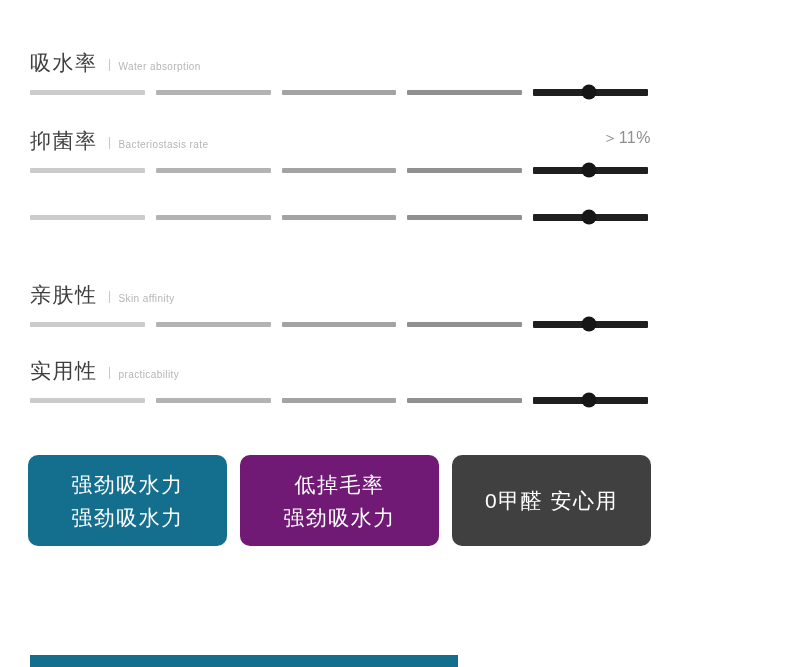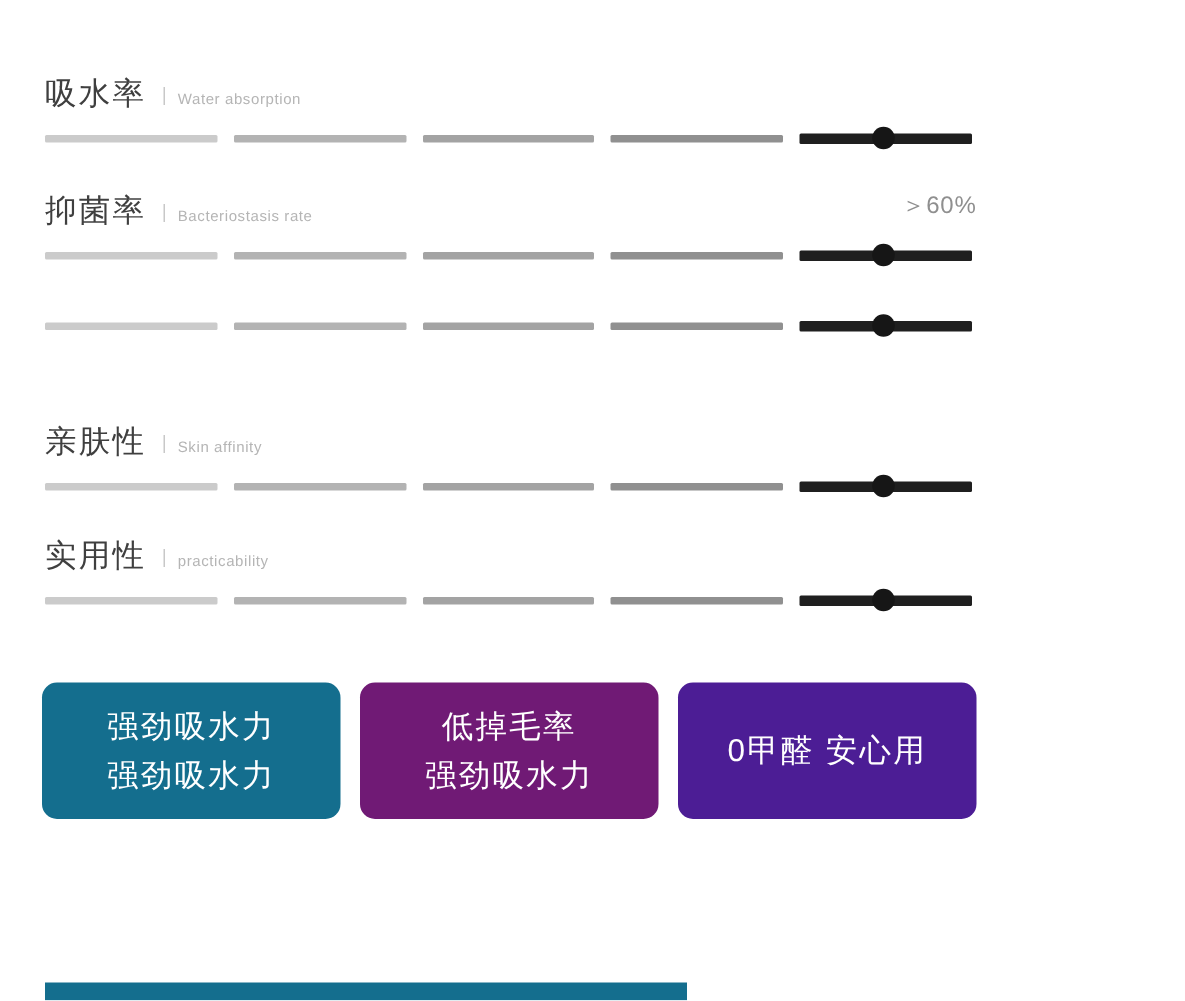--- a/index.html
+++ b/index.html
@@ -56,21 +56,21 @@
       <span class="seg" style="background: rgb(144, 144, 144);"></span>
       <span class="seg seg-last" style="background: rgb(31, 31, 31);">
           <span class="dot" style="background: rgb(22, 22, 22); left: 49%;"></span>
         </span>
     </div>
   </div>
 
   <div class="spec-row" style="top:126px">
     <div class="spec-head">
       <span class="zh">抑菌率</span><span class="div-line"></span><span class="en">Bacteriostasis rate</span>
-      <span class="note">＞60%</span>
+      <span class="note">＞11%</span>
     </div>
     <div class="bar">
       <span class="seg" style="background: rgb(203, 203, 203);"></span>
       <span class="seg" style="background: rgb(179, 179, 179);"></span>
       <span class="seg" style="background: rgb(163, 163, 163);"></span>
       <span class="seg" style="background: rgb(144, 144, 144);"></span>
       <span class="seg seg-last" style="background: rgb(31, 31, 31);">
           <span class="dot" style="background: rgb(22, 22, 22); left: 49%;"></span>
         </span>
     </div>
@@ -122,20 +122,20 @@
 
   <div class="boxes">
     <div class="hl-box" style="background: rgb(20, 110, 142);">
       <span>强劲吸水力</span>
       <span>强劲吸水力</span>
     </div>
     <div class="hl-box" style="background: #701a75;">
       <span>低掉毛率</span>
       <span>强劲吸水力</span>
     </div>
-    <div class="hl-box" style="background: #4c1d95;">
+    <div class="hl-box" style="background: #404040;">
       <span>0甲醛 安心用</span>
     </div>
   </div>
 
   <div class="strip" style="background: rgb(20, 110, 142);"></div>
 
 </div>
 
 </body></html>

